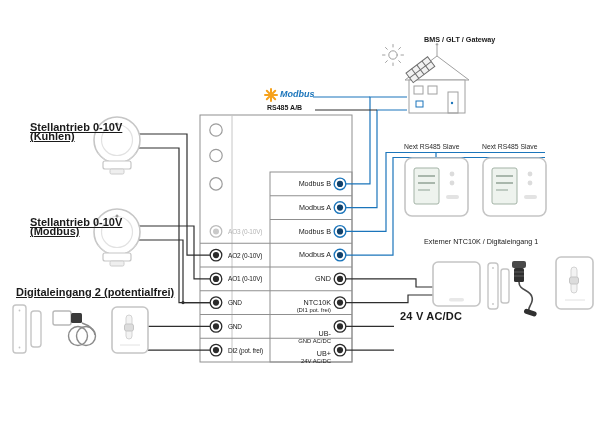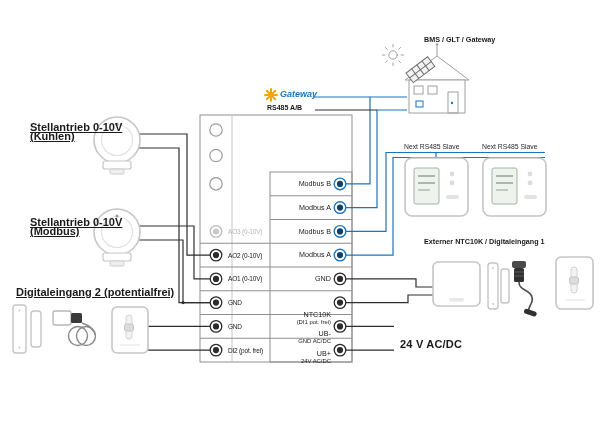--- a/index.html
+++ b/index.html
@@ -3,21 +3,21 @@
 <meta charset="utf-8">
 <style>
   html,body{margin:0;padding:0;width:600px;height:424px;background:#ffffff;
     font-family:"Liberation Sans",sans-serif;}
   .stage{position:absolute;left:0;top:0;width:600px;height:424px;overflow:hidden;background:#fff;}
   svg.layer{position:absolute;left:0;top:0;}
   .lbl{position:absolute;color:#1a1a1a;white-space:nowrap;}
   .dev{font-size:11px;font-weight:bold;line-height:9px;text-decoration:underline;}
   .bms{font-size:7.2px;font-weight:bold;}
   .slave{font-size:6.8px;font-weight:normal;color:#2a2a2a;}
-  .group{font-size:7.2px;font-weight:bold;}
+  .group{font-size:7.2px;font-weight:normal;}
   .power-big{font-size:11px;font-weight:bold;letter-spacing:0.2px;}
   .modbus-logo{font-size:9px;font-weight:bold;font-style:italic;color:#1b75bb;}
   .rs485{font-size:7px;font-weight:bold;color:#1a1a1a;}
   .term-left{position:absolute;left:228px;font-size:6.5px;letter-spacing:-0.2px;color:#1a1a1a;white-space:nowrap;}
   .term-left.inactive{color:#b5b5b5;}
   .term-right{position:absolute;left:271px;width:60px;text-align:right;font-size:7.2px;
     color:#1a1a1a;white-space:nowrap;line-height:1.12;}
   .term-right .sub{font-size:5.9px;}
 </style>
 </head>
@@ -258,41 +258,41 @@
     <div>Stellantrieb 0-10V</div>
     <div>(Kühlen)</div>
   </div>
   <div class="lbl dev" style="left:30px;top:218px">
     <div>Stellantrieb 0-10V</div>
     <div>(Modbus)</div>
   </div>
   <div class="lbl dev" style="left:16px;top:288px">Digitaleingang 2 (potentialfrei)</div>
 
   <div class="lbl bms" style="left:424px;top:35px">BMS / GLT / Gateway</div>
-  <div class="lbl modbus-logo" style="left:280px;top:89px">Gateway</div>
+  <div class="lbl modbus-logo" style="left:280px;top:89px">Modbus</div>
   <div class="lbl rs485" style="left:267px;top:104px">RS485 A/B</div>
 
   <div class="lbl slave" style="left:404px;top:143px">Next RS485 Slave</div>
   <div class="lbl slave" style="left:482px;top:143px">Next RS485 Slave</div>
   <div class="lbl group" style="left:424px;top:237px">Externer NTC10K / Digitaleingang 1</div>
-  <div class="lbl power-big" style="left:400px;top:338px">24 V AC/DC</div>
+  <div class="lbl power-big" style="left:400px;top:310px">24 V AC/DC</div>
 
   <div class="term-left inactive" style="top:227.8px">AO3 (0-10V)</div>
   <div class="term-left" style="top:251.5px">AO2 (0-10V)</div>
   <div class="term-left" style="top:275.3px">AO1 (0-10V)</div>
   <div class="term-left" style="top:299px">GND</div>
   <div class="term-left" style="top:322.8px">GND</div>
   <div class="term-left" style="top:346.5px">DI2 (pot. frei)</div>
 
   <div class="term-right" style="top:180.1px">Modbus B</div>
   <div class="term-right" style="top:203.8px">Modbus A</div>
   <div class="term-right" style="top:227.6px">Modbus B</div>
   <div class="term-right" style="top:251.3px">Modbus A</div>
   <div class="term-right" style="top:275.1px">GND</div>
-  <div class="term-right" style="top:311px">
+  <div class="term-right" style="top:299px">
     <div class="main">NTC10K</div>
     <div class="sub">(DI1 pot. frei)</div>
   </div>
   <div class="term-right" style="top:330px">
     <div class="main">UB-</div>
     <div class="sub">GND AC/DC</div>
   </div>
   <div class="term-right" style="top:350px">
     <div class="main">UB+</div>
     <div class="sub">24V AC/DC</div>

